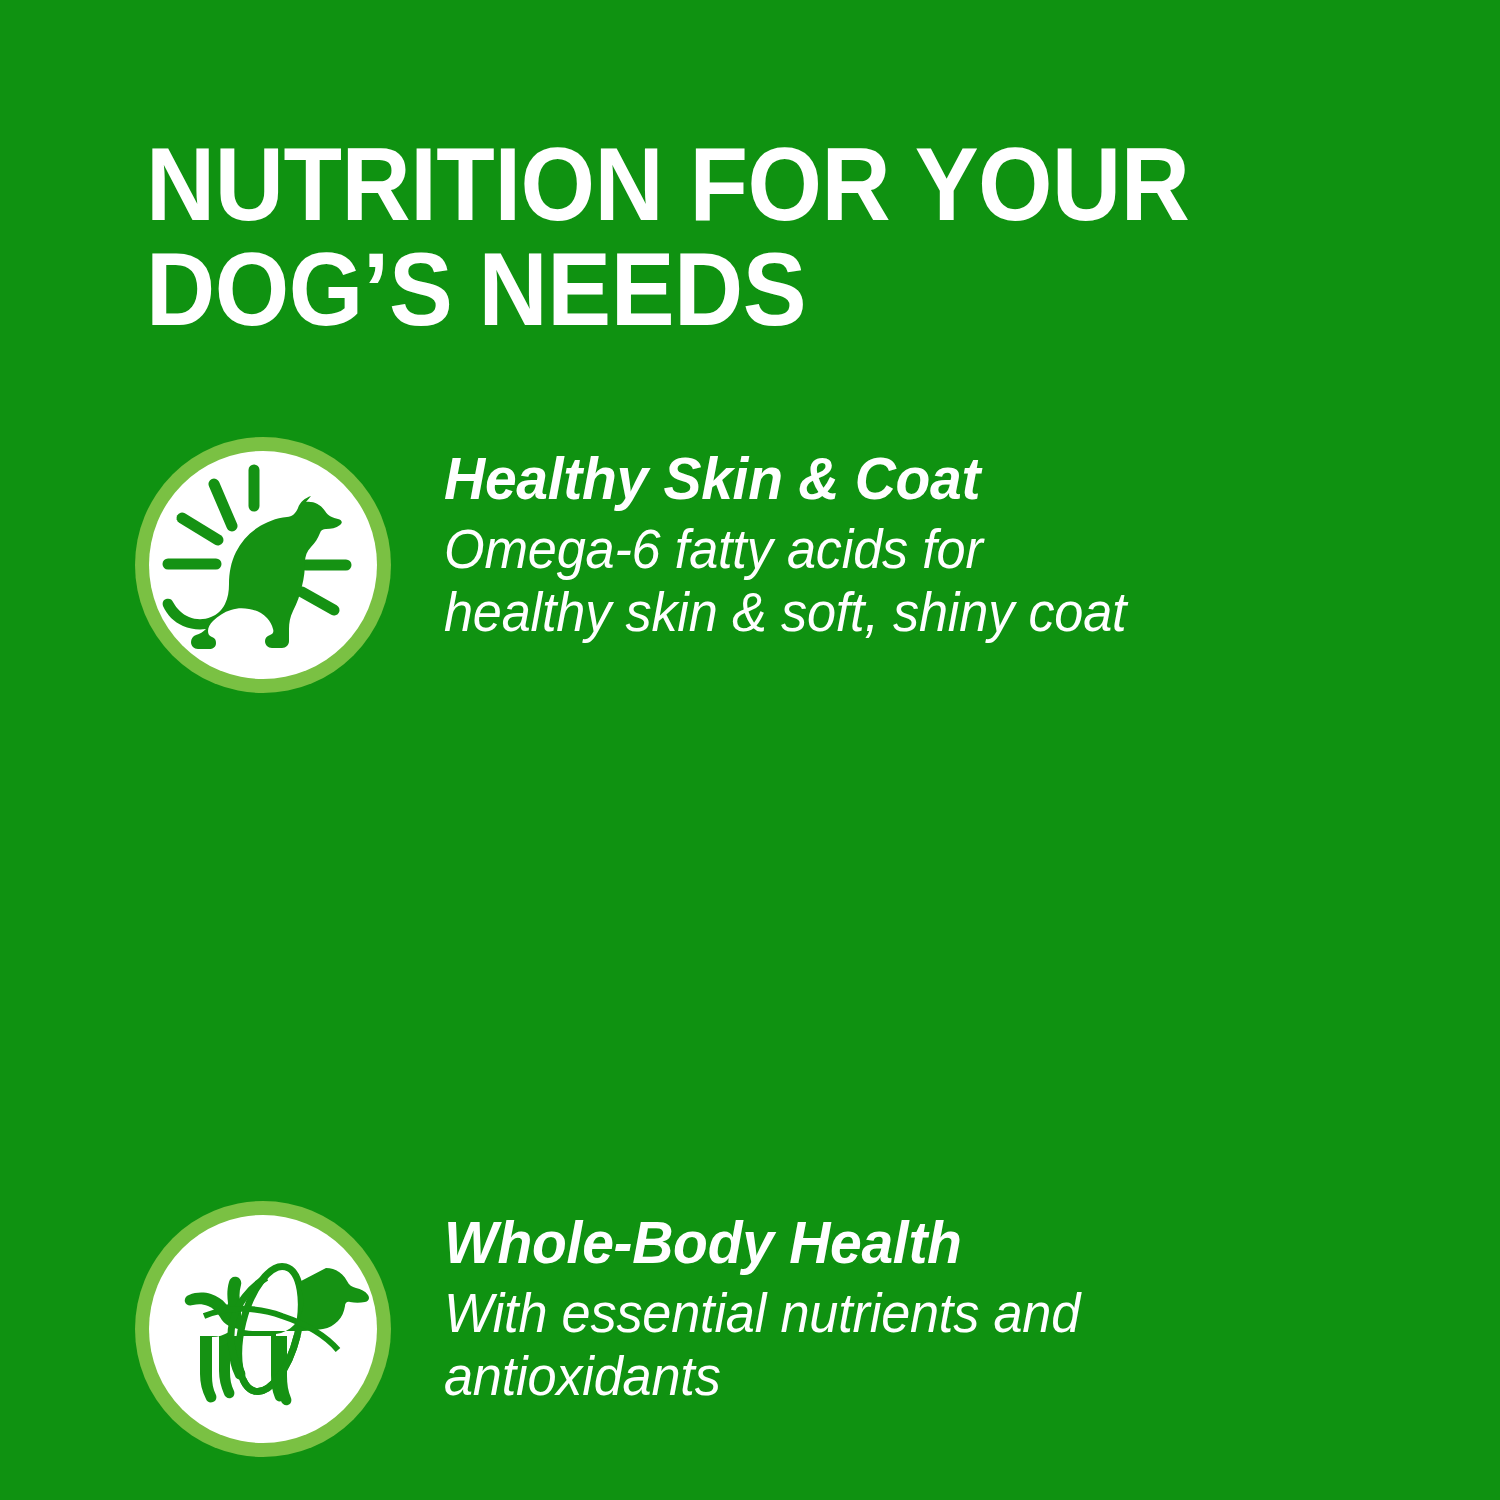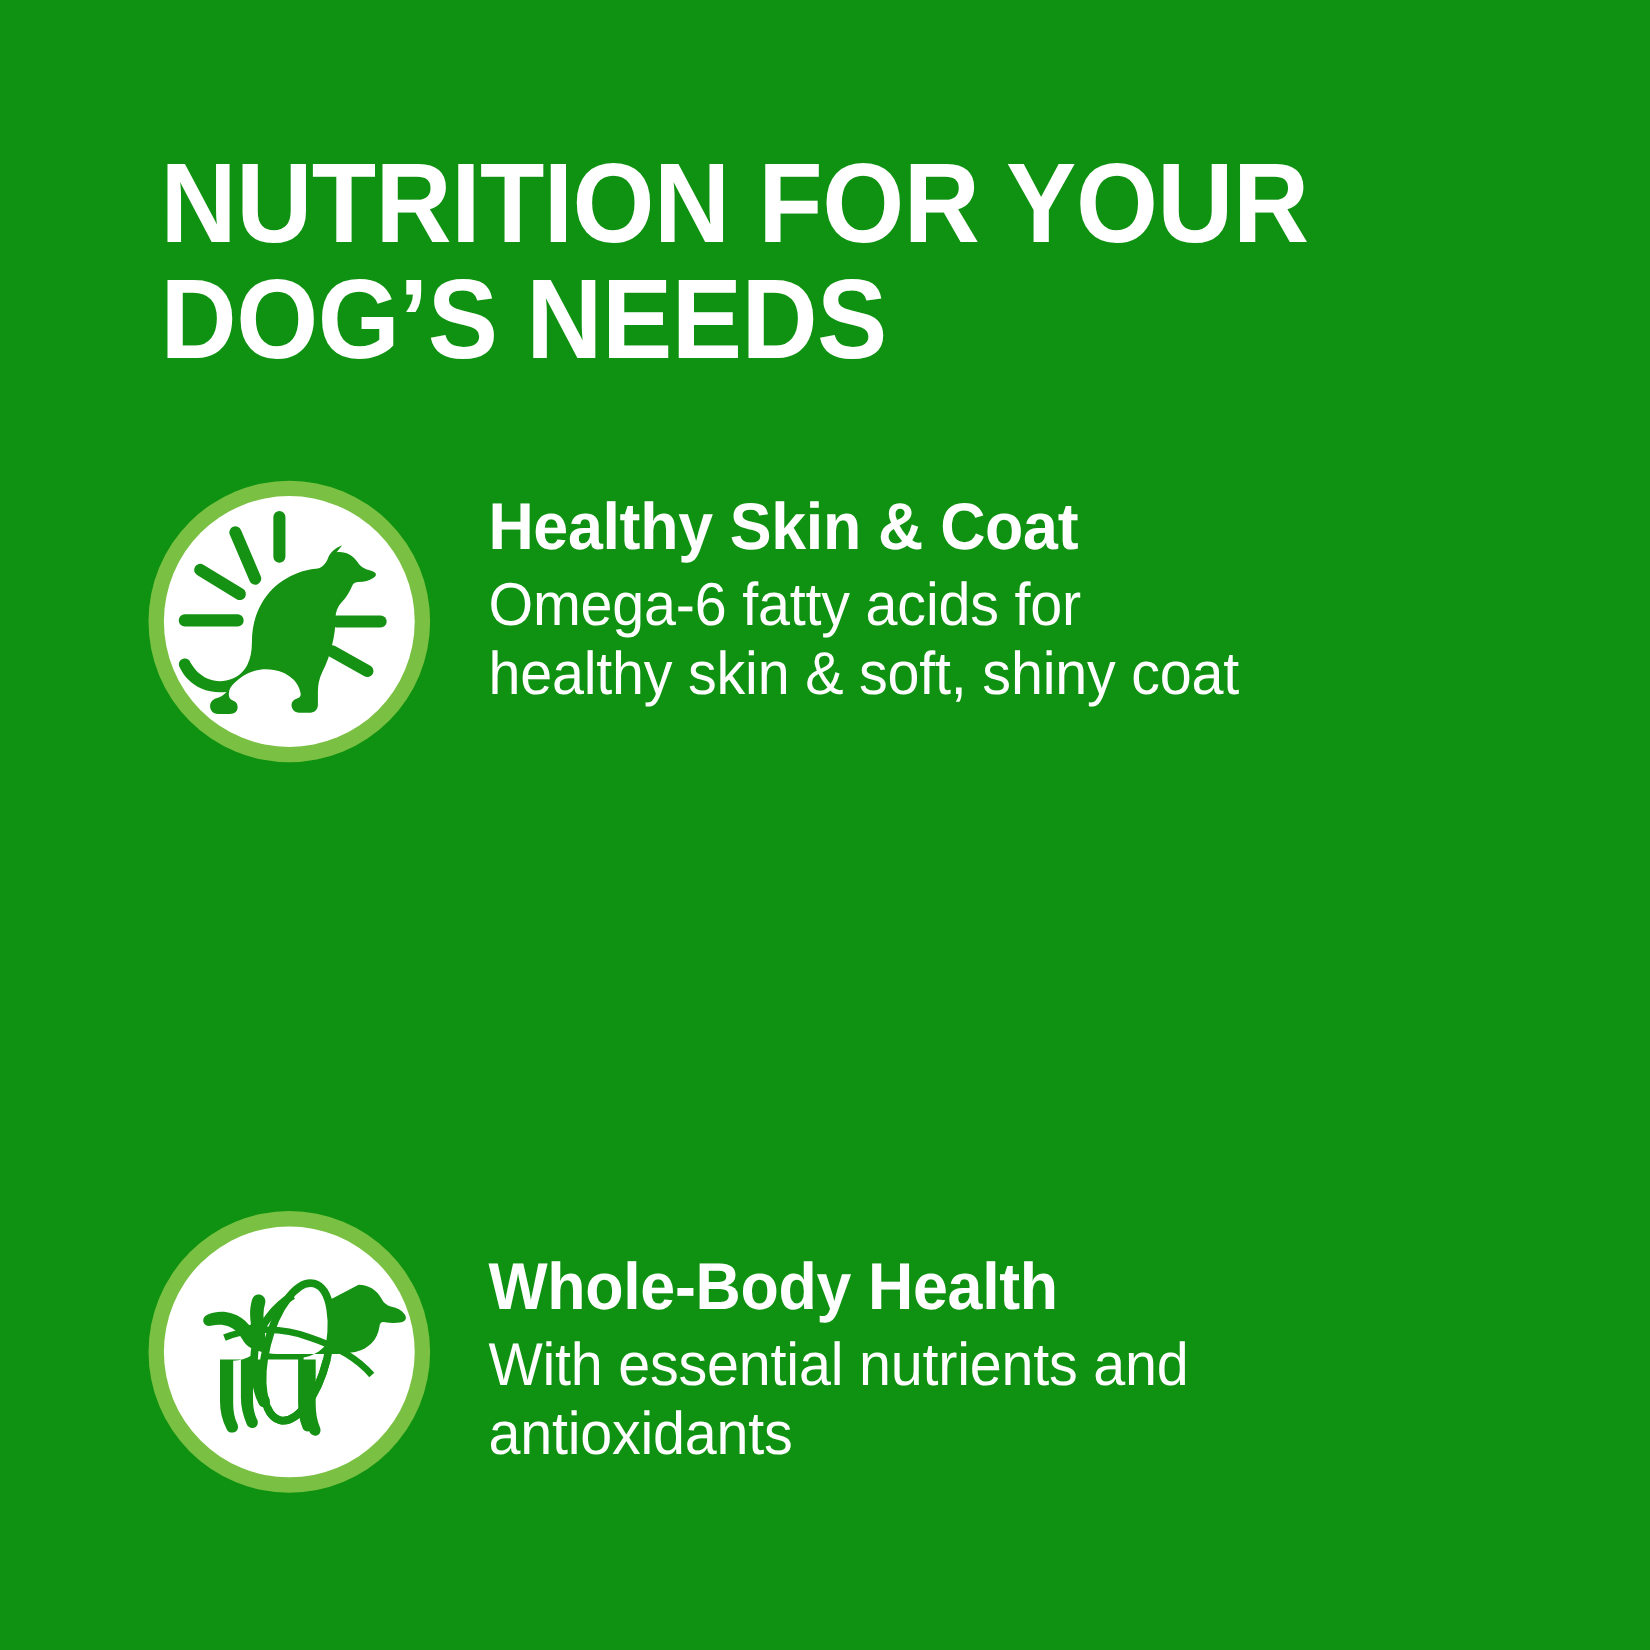--- a/index.html
+++ b/index.html
@@ -47,24 +47,25 @@
     width: 1500px;
     height: 1500px;
   }
 
   .row {
     position: absolute;
     left: 130px;
     width: 1300px;
     display: flex;
     align-items: flex-start;
+    font-style: italic;
   }
   .row-1 { top: 432px; }
   .row-2 { top: 767px; }
-  .row-3 { top: 1096px; align-items: center; }
+  .row-3 { top: 1196px; }
 
   .icon-wrap {
     flex: 0 0 auto;
     width: 266px;
     height: 266px;
     position: relative;
   }
 
   .icon-wrap svg {
     display: block;

